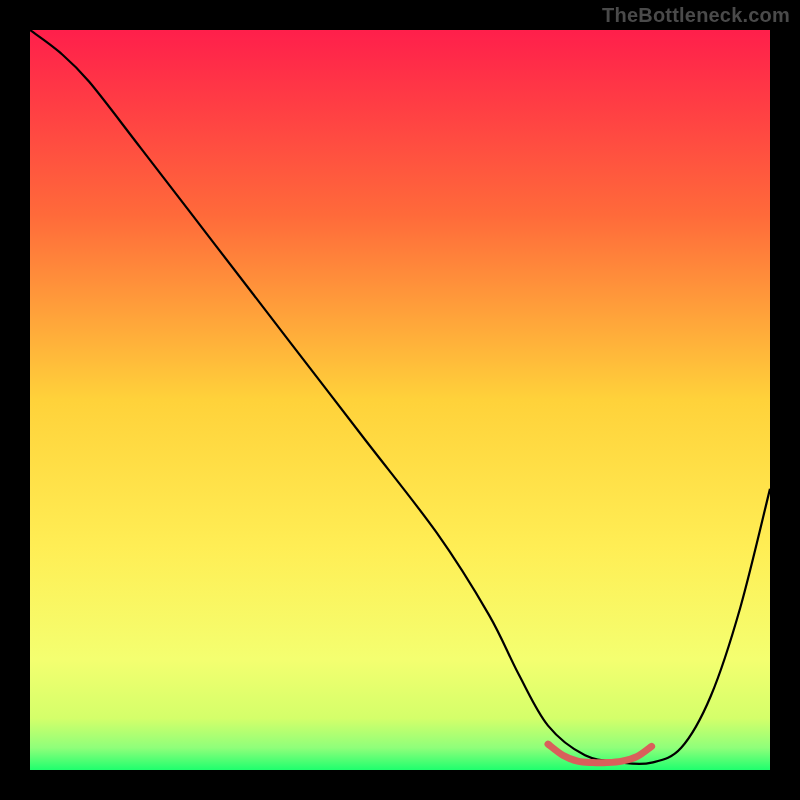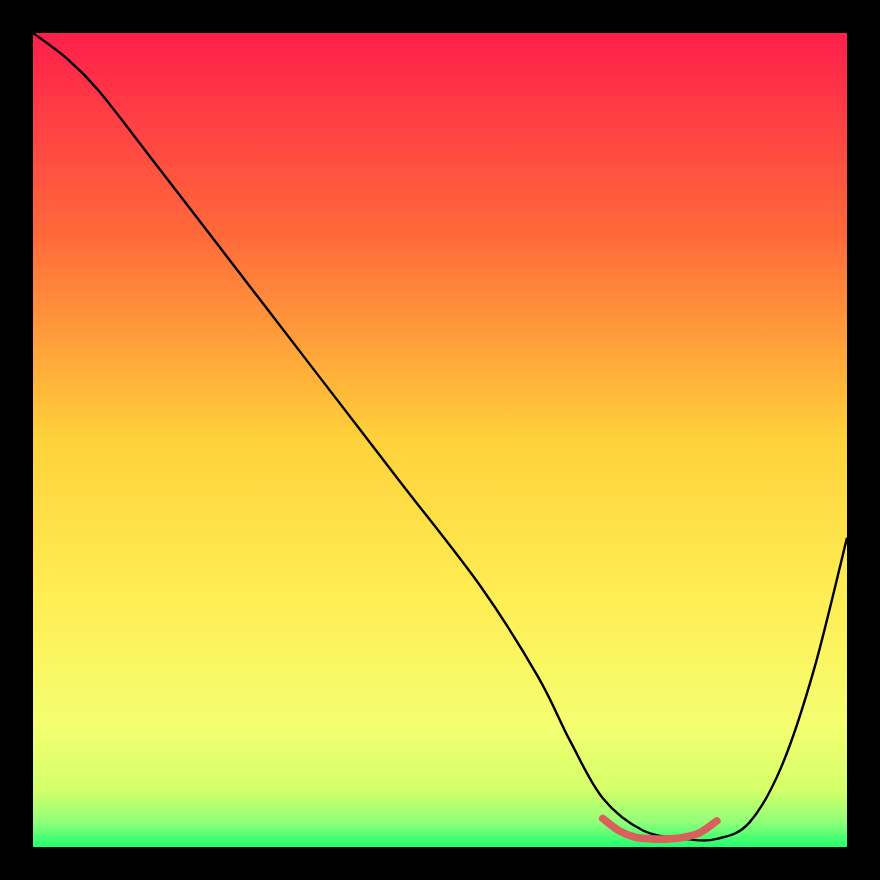--- a/index.html
+++ b/index.html
@@ -35,20 +35,21 @@
     height: 740px;
   }
   svg {
     display: block;
   }
 </style>
 </head>
 <body>
 
 <div class="outer">
+  <div class="watermark">TheBottleneck.com</div>
 
   <div class="plot-wrap">
     <svg id="chart-svg" width="740" height="740" viewBox="0 0 740 740">
       <defs>
         <linearGradient id="bg-grad" x1="0" y1="0" x2="0" y2="1">
             <stop offset="0%" stop-color="#ff1f4b"></stop>
             <stop offset="25%" stop-color="#ff6a3a"></stop>
             <stop offset="50%" stop-color="#ffd23a"></stop>
             <stop offset="70%" stop-color="#ffee55"></stop>
             <stop offset="85%" stop-color="#f4ff70"></stop>

